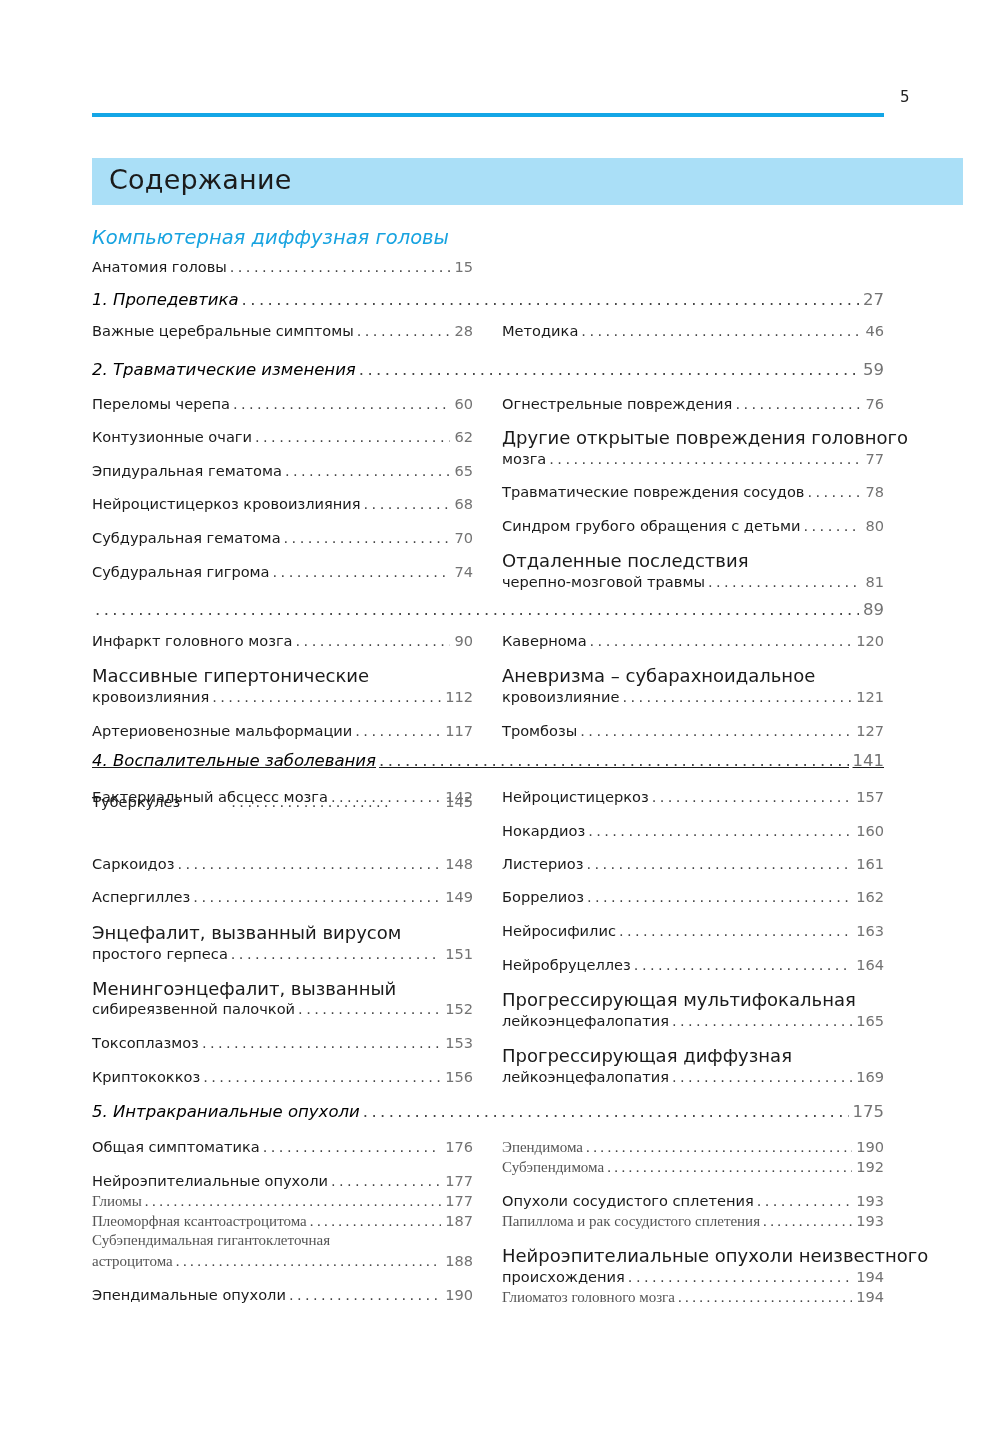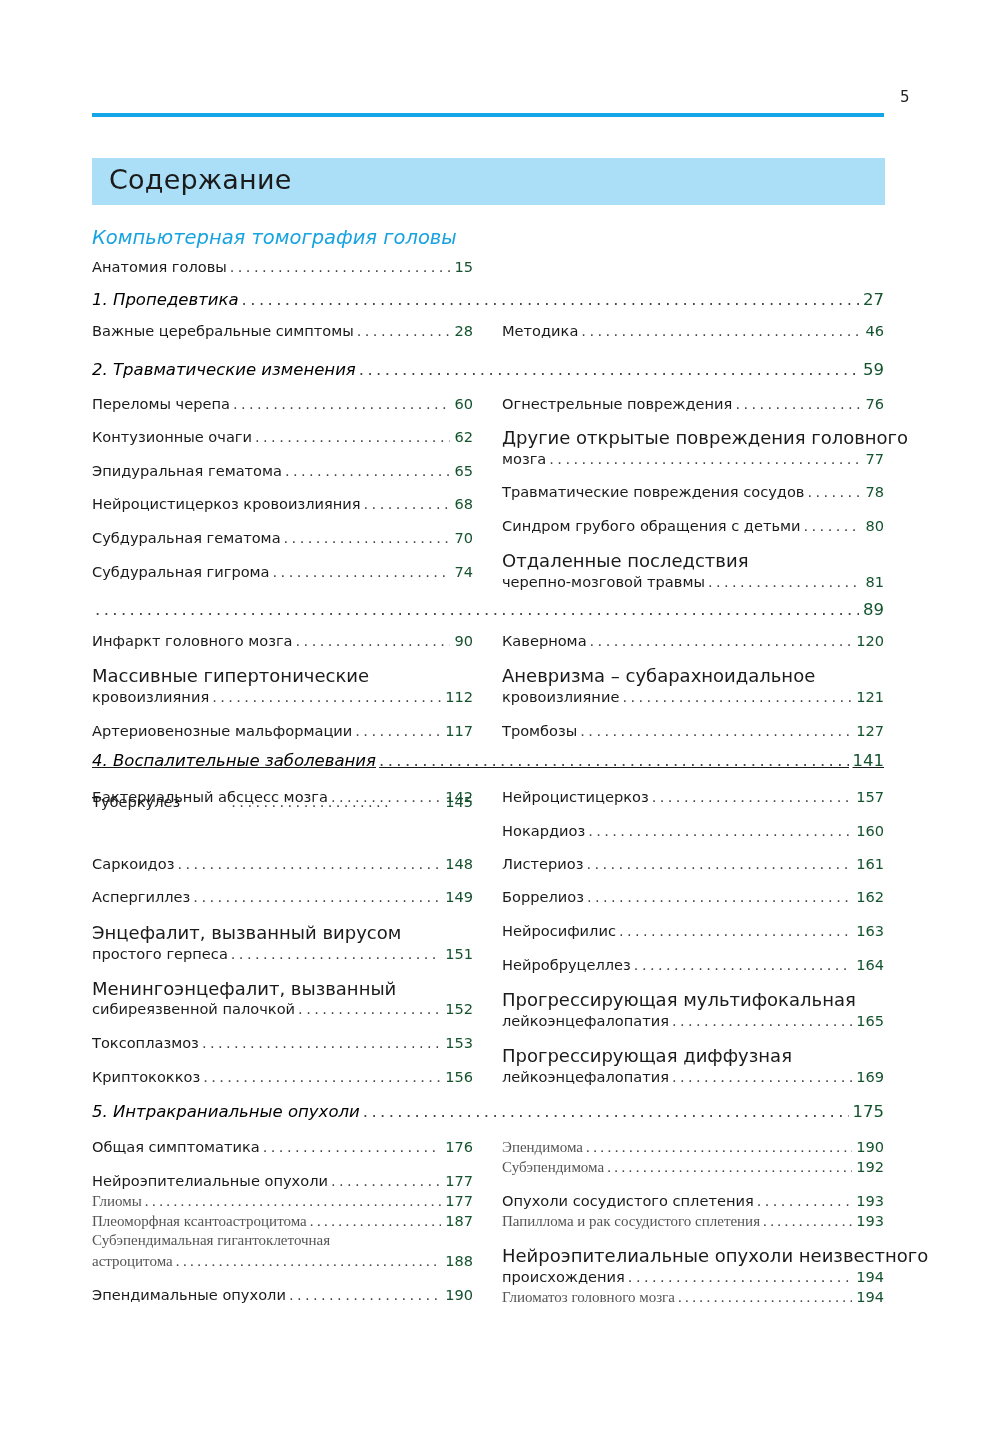--- a/index.html
+++ b/index.html
@@ -1,52 +1,52 @@
 <!DOCTYPE html>
 <html><head>
 <meta charset="utf-8">
 <style>
   html, body { margin:0; padding:0; background:#ffffff; }
   body { width:1000px; height:1429px; position:relative; overflow:hidden;
          font-family:"DejaVu Sans", "Liberation Sans", sans-serif; color:#1a1a1a; }
   .page-num { position:absolute; left:900px; top:88px; font-size:15px; color:#222; }
   .top-rule { position:absolute; left:92px; top:113px; width:792px; height:4px; background:#14a6e6; }
-  .title-box { position:absolute; left:92px; top:158px; width:793px; height:47px; background:#aadff7; }
+  .title-box { position:absolute; left:92px; top:158px; width:871px; height:47px; background:#aadff7; }
   .title-box span { position:absolute; left:17px; top:6px; font-size:27px; color:#1b1b1b; letter-spacing:0.2px; }
 
   .blue { color:#17a3e0; font-style:italic; }
 
   .part-title { position:absolute; left:92px; top:226px; font-size:19.5px; }
 
   .row { position:absolute; display:flex; align-items:baseline; font-size:14.6px; white-space:nowrap; }
   .row .lbl { flex:0 0 auto; }
   .row .dots { flex:1 1 auto; overflow:hidden; color:#444; letter-spacing:3.4px; margin:0 4px 0 3px; }
   .row .dots::before { content:"........................................................................................................................................................................"; }
-  .row .pg { flex:0 0 auto; color:#14532d; }
+  .row .pg { flex:0 0 auto; color:#737373; }
   .row.serif { font-family:"Liberation Serif", "DejaVu Serif", serif; font-size:15px; color:#555; }
   .row.serif .pg { font-family:"DejaVu Sans", sans-serif; font-size:14.6px; }
   .row.chap { font-size:16.5px; }
   .row.chap .lbl { color:#000000; font-style:italic; }
 
   .lcol { left:92px; width:381px; }
   .rcol { left:502px; width:382px; }
   .full { left:92px; width:792px; }
 
   .ml { position:absolute; font-size:18px; white-space:nowrap; }
 </style>
 </head>
 <body>
 
 <div class="page-num">5</div>
 <div class="top-rule"></div>
 <div class="title-box">
   <span>Содержание</span>
 </div>
 
-<div class="part-title blue">Компьютерная томография головы</div>
+<div class="part-title blue">Компьютерная диффузная головы</div>
 
 <div class="row" style="left:92px; width:381px; top:258px;">
   <span class="lbl">Анатомия головы</span>
     <span class="dots"></span>
     <span class="pg">15</span>
 </div>
 
 <div class="row chap full" style="top:290px;">
   <span class="lbl">1. Пропедевтика</span>
     <span class="dots"></span>

